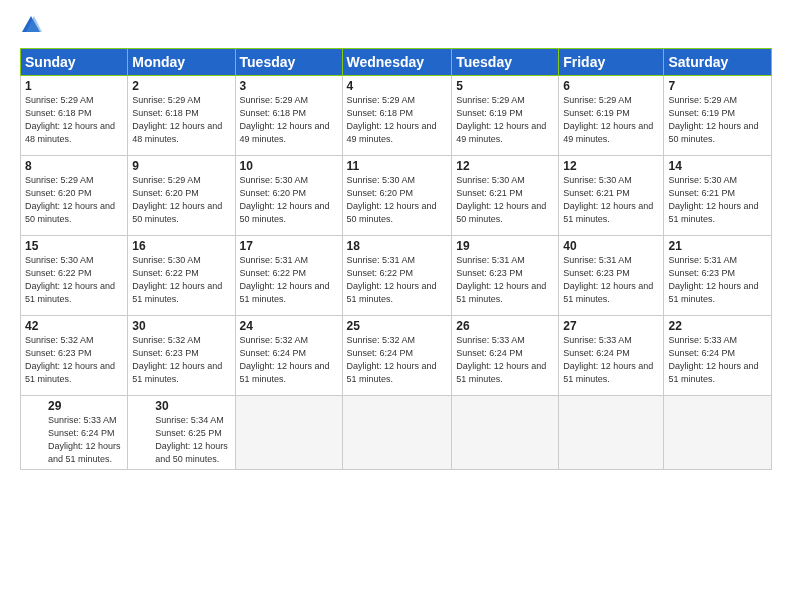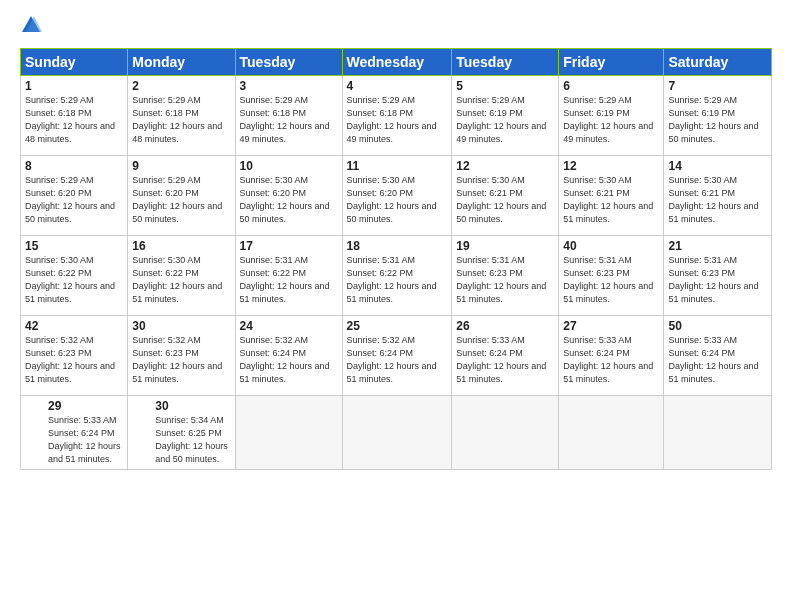--- a/index.html
+++ b/index.html
@@ -246,21 +246,21 @@
         </td>
           <td>
           <span class="day-number">26</span>
           <span class="day-info">Sunrise: 5:33 AM<br>Sunset: 6:24 PM<br>Daylight: 12 hours and 51 minutes.</span>
         </td>
           <td>
           <span class="day-number">27</span>
           <span class="day-info">Sunrise: 5:33 AM<br>Sunset: 6:24 PM<br>Daylight: 12 hours and 51 minutes.</span>
         </td>
           <td>
-          <span class="day-number">50</span>
+          <span class="day-number">22</span>
           <span class="day-info">Sunrise: 5:33 AM<br>Sunset: 6:24 PM<br>Daylight: 12 hours and 51 minutes.</span>
         </td>
         </tr>
         <tr class="last-row">
           <td>
           <span class="day-number">29</span>
           <span class="day-info">Sunrise: 5:33 AM<br>Sunset: 6:24 PM<br>Daylight: 12 hours and 51 minutes.</span>
         </td>
           <td>
           <span class="day-number">30</span>

